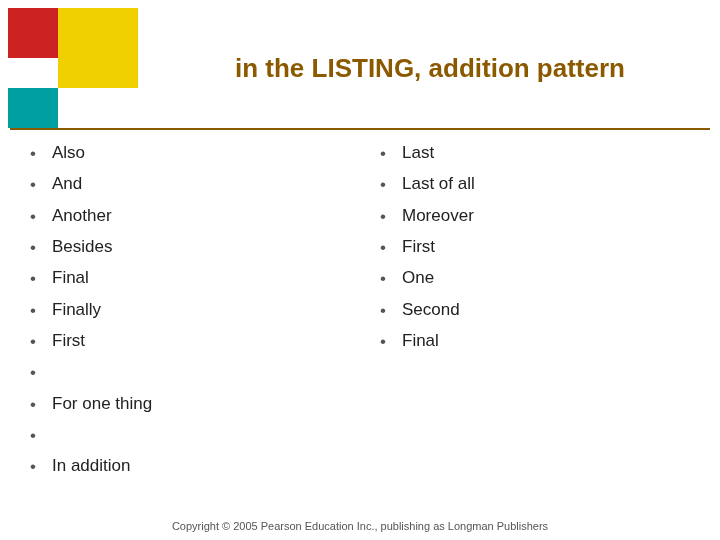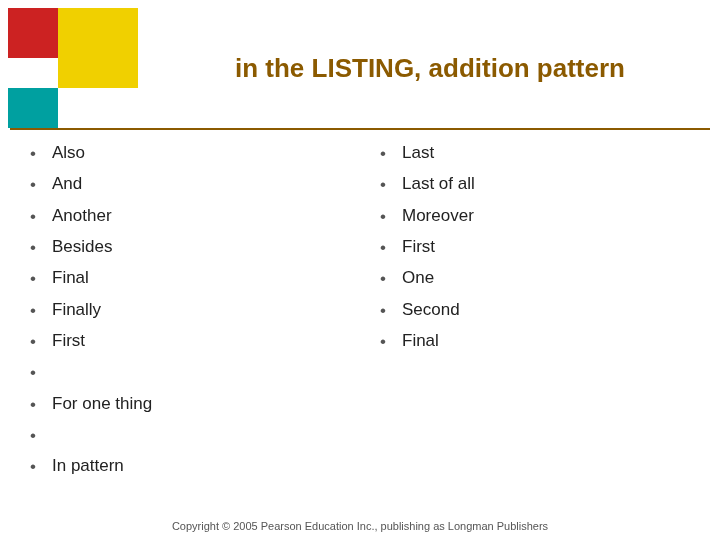--- a/index.html
+++ b/index.html
@@ -182,21 +182,21 @@
         </li>
         <li>
           <span class="bullet">•</span>
           <span>For one thing</span>
         </li>
         <li>
           <span class="bullet">•</span>
         </li>
         <li>
           <span class="bullet">•</span>
-          <span>In pattern</span>
+          <span>In addition</span>
         </li>
       </ul>
   </div>
   <div class="column">
     <ul>
     <li>
           <span class="bullet">•</span>
           <span>Last</span>
         </li>
         <li>

